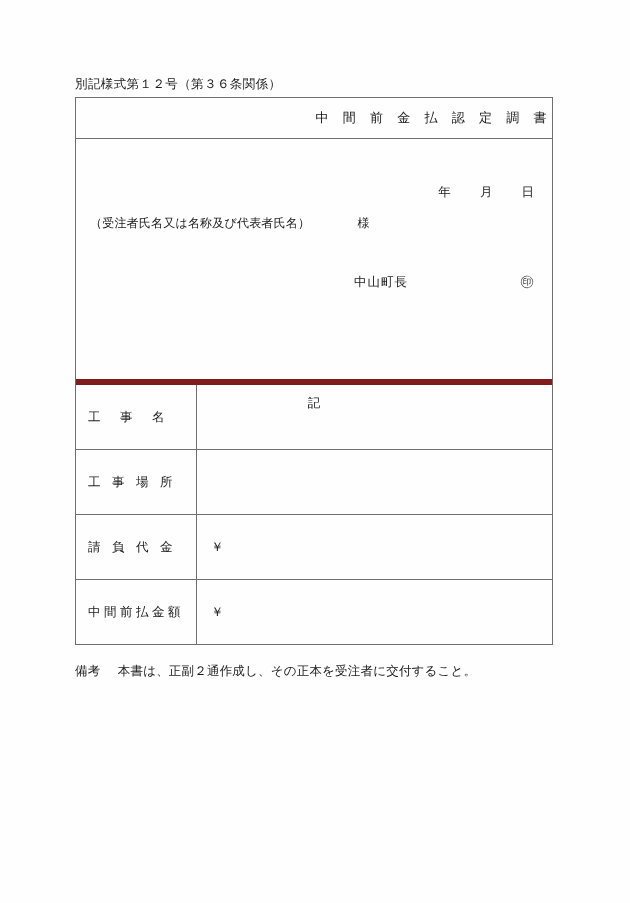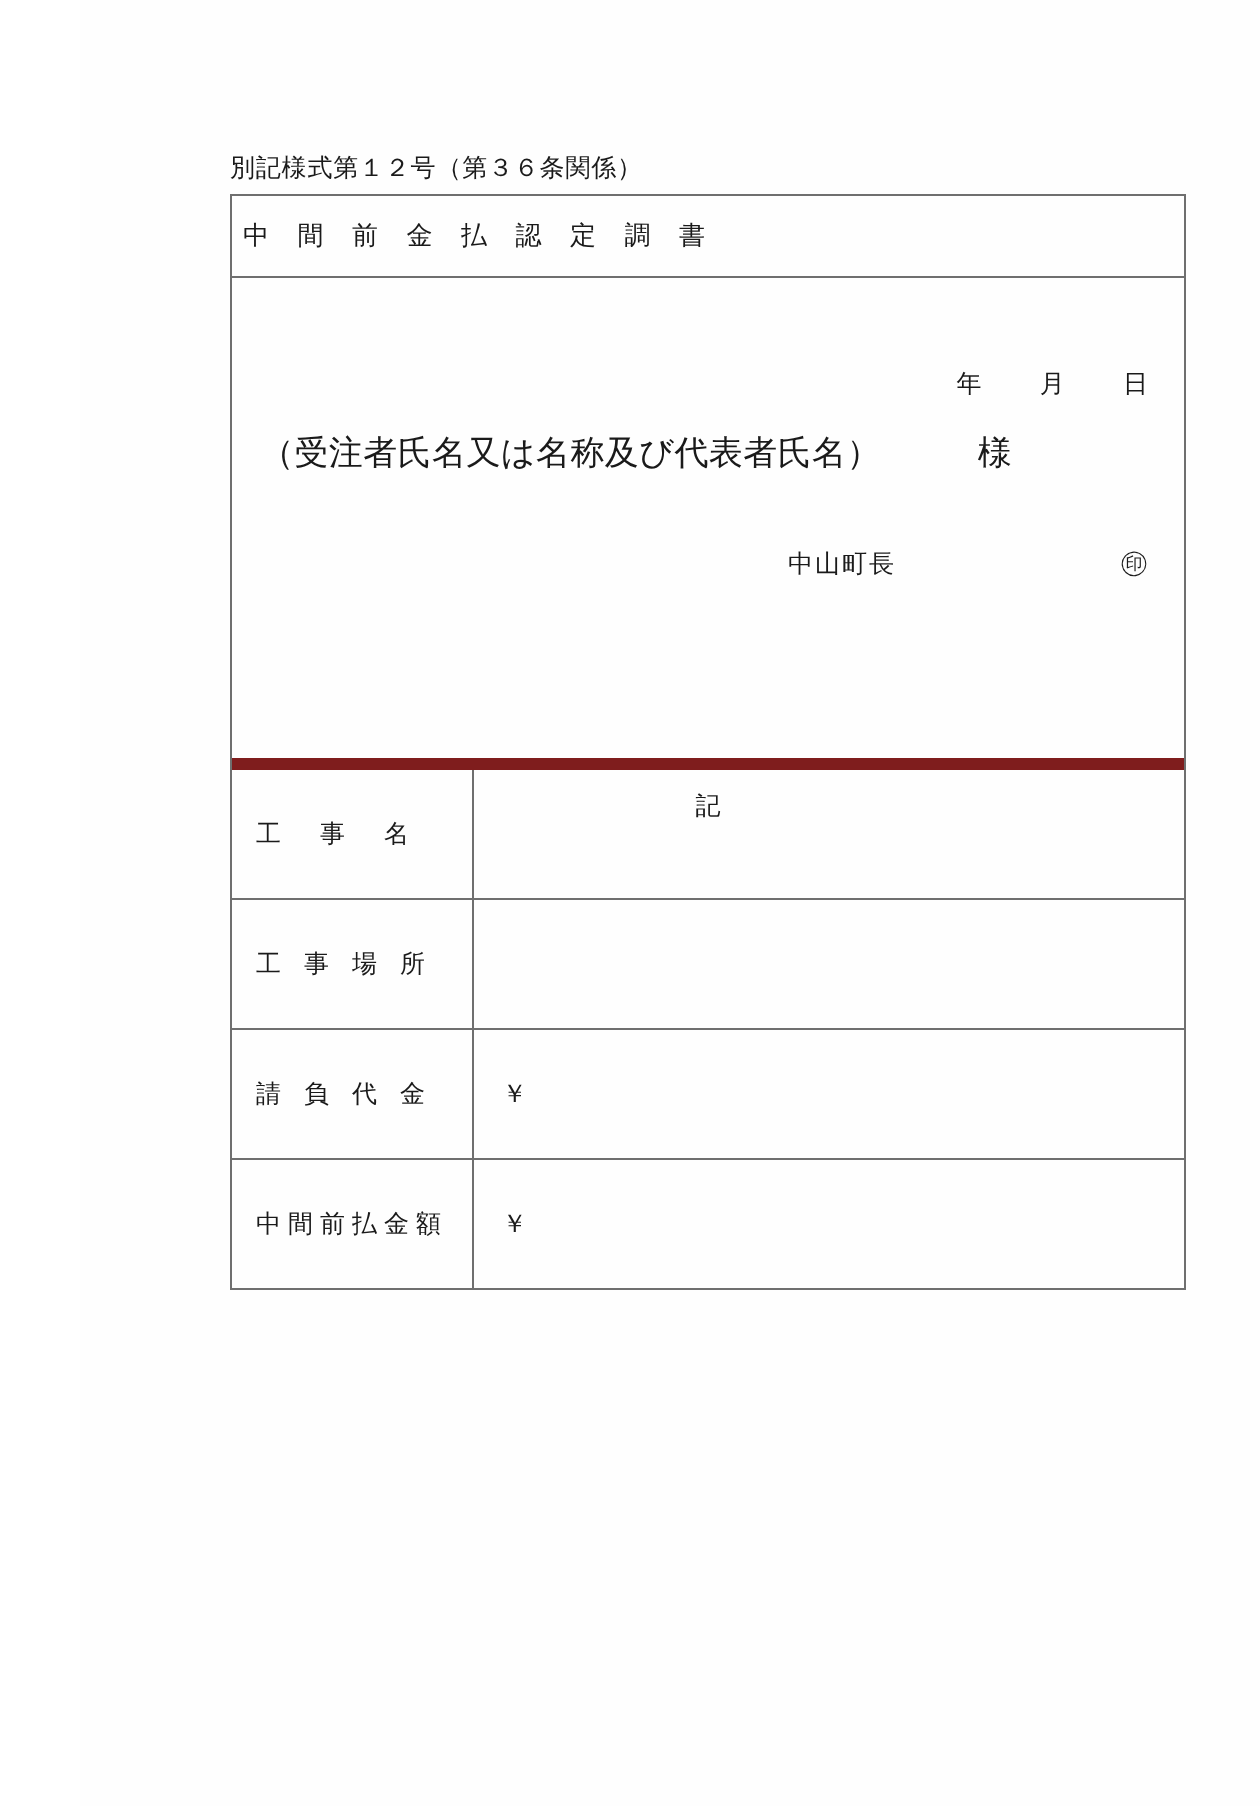--- a/index.html
+++ b/index.html
@@ -13,21 +13,20 @@
     position: relative;
     font-family: "Liberation Serif", "DejaVu Serif", serif;
     color: #1a1a1a;
     overflow: hidden;
   }
 
   .page {
     position: absolute;
     inset: 0;
     background: #fefefe;
-    margin-left: 40px;
   }
 
   
   .form-number {
     position: absolute;
     left: 75px;
     top: 76px;
     font-size: 12.5px;
     letter-spacing: 0.4px;
     white-space: nowrap;
@@ -48,21 +47,21 @@
   .title-band {
     position: absolute;
     left: 0;
     top: 0;
     right: 0;
     height: 41px;
     border-bottom: 1px solid #6f6f6f;
     box-sizing: border-box;
     display: flex;
     align-items: center;
-    justify-content: flex-start;
+    justify-content: flex-end;
   }
   .doc-title {
     font-size: 13px;
     letter-spacing: 5.5px;
     text-indent: 5.5px;
     white-space: nowrap;
   }
 
   
   .upper-block {
@@ -82,21 +81,21 @@
     font-size: 12.5px;
     white-space: nowrap;
   }
   .date-line .seg { display: inline-block; margin-left: 26px; }
   .date-line .seg:first-child { margin-left: 0; }
 
   .addressee-line {
     position: absolute;
     left: 14px;
     top: 76px;
-    font-size: 17px;
+    font-size: 12px;
     white-space: nowrap;
     letter-spacing: 0.2px;
   }
   .addressee-line .honorific { display: inline-block; margin-left: 44px; }
 
   .signer-line {
     position: absolute;
     left: 278px;
     top: 134px;
     right: 18px;
@@ -291,14 +290,18 @@
         </div>
         <div class="field-value">
           <span class="currency">￥</span>
           <span class="value-entry"></span>
         </div>
       </div>
 
     </div>
   </div>
 
+  <div class="remark">
+    <span class="remark-label">備考</span>
+    <span>本書は、正副２通作成し、その正本を受注者に交付すること。</span>
+  </div>
 
 </div>
 
 </body></html>

